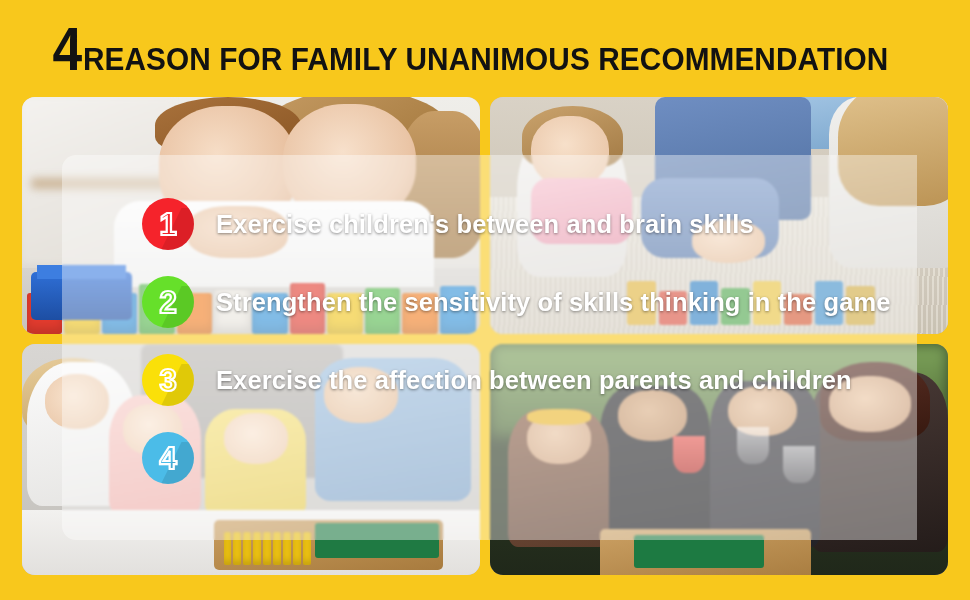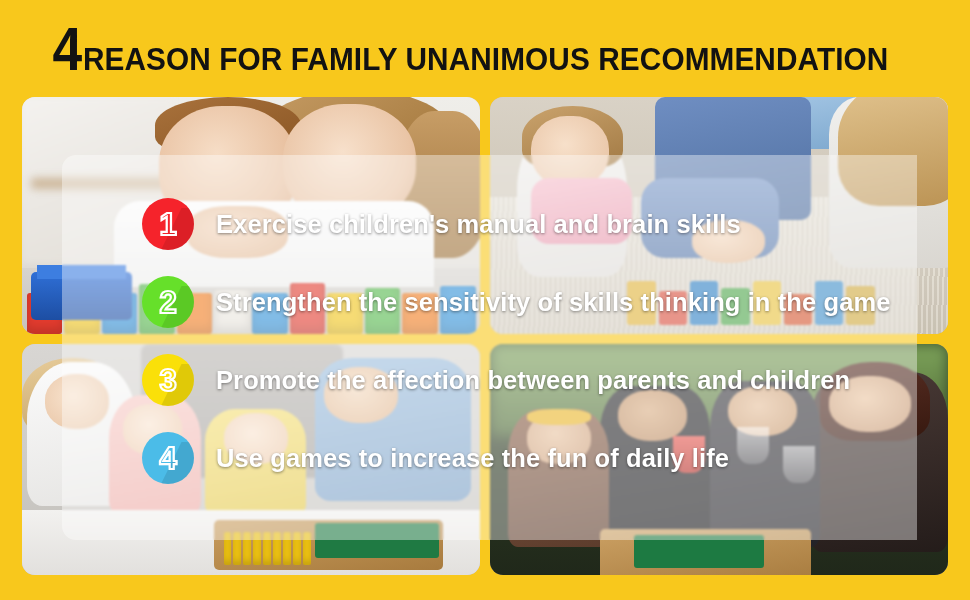--- a/index.html
+++ b/index.html
@@ -425,38 +425,37 @@
   </div>
 
   <div class="overlay"></div>
 
   <div class="reasons">
 
     <div class="reason">
       <div class="badge" style="background:#F5232B">
         <span class="badge-num">1</span>
       </div>
-      <div class="reason-text">Exercise children's manual and brain skills</div>
+      <div class="reason-text">Exercise children's between and brain skills</div>
     </div>
 
     <div class="reason">
       <div class="badge" style="background:#66E02A">
         <span class="badge-num">2</span>
       </div>
       <div class="reason-text">Strengthen the sensitivity of skills thinking in the game</div>
     </div>
 
     <div class="reason">
       <div class="badge" style="background:#FAE009">
         <span class="badge-num">3</span>
       </div>
-      <div class="reason-text">Promote the affection between parents and children</div>
+      <div class="reason-text">Exercise the affection between parents and children</div>
     </div>
 
     <div class="reason">
       <div class="badge" style="background:#4BBCE8">
         <span class="badge-num">4</span>
       </div>
-      <div class="reason-text">Use games to increase the fun of daily life</div>
     </div>
 
   </div>
 </div>
 
 </body></html>

